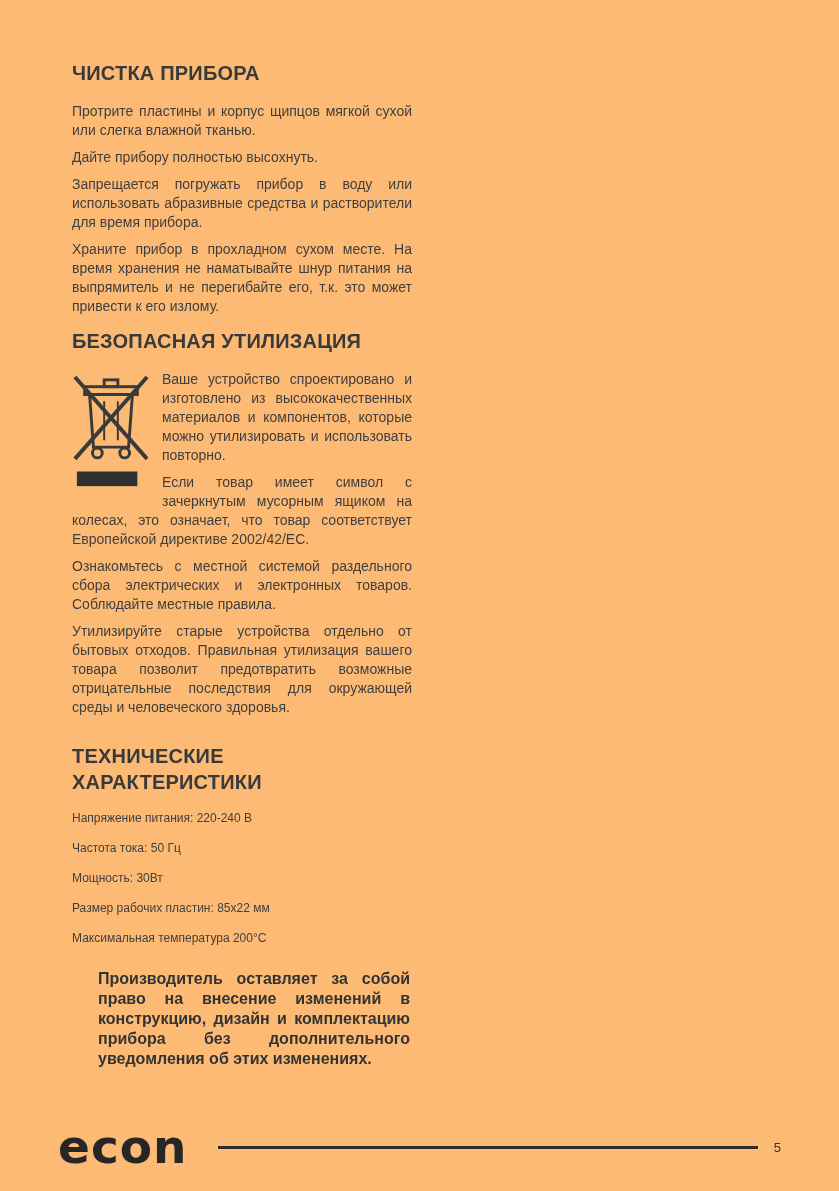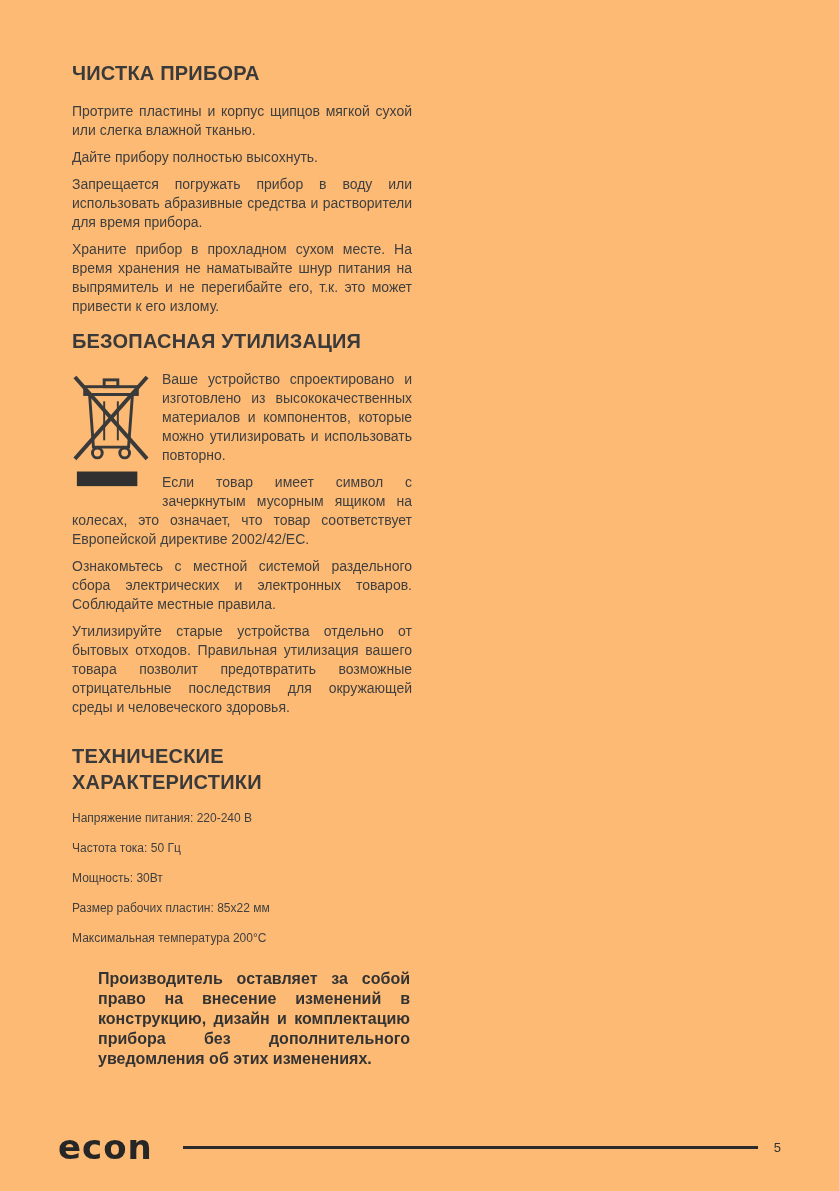--- a/index.html
+++ b/index.html
@@ -63,21 +63,21 @@
   .footer {
     position: absolute;
     left: 58px;
     right: 58px;
     bottom: 24px;
     display: flex;
     align-items: center;
   }
   .logo {
     font-family: "DejaVu Sans", sans-serif;
-    font-size: 34px;
+    font-size: 47px;
     line-height: 40px;
     font-weight: 700;
     letter-spacing: 1px;
     color: #262626;
   }
   .rule {
     flex: 1;
     height: 3px;
     background: #2b2b2b;
     margin-left: 30px;

